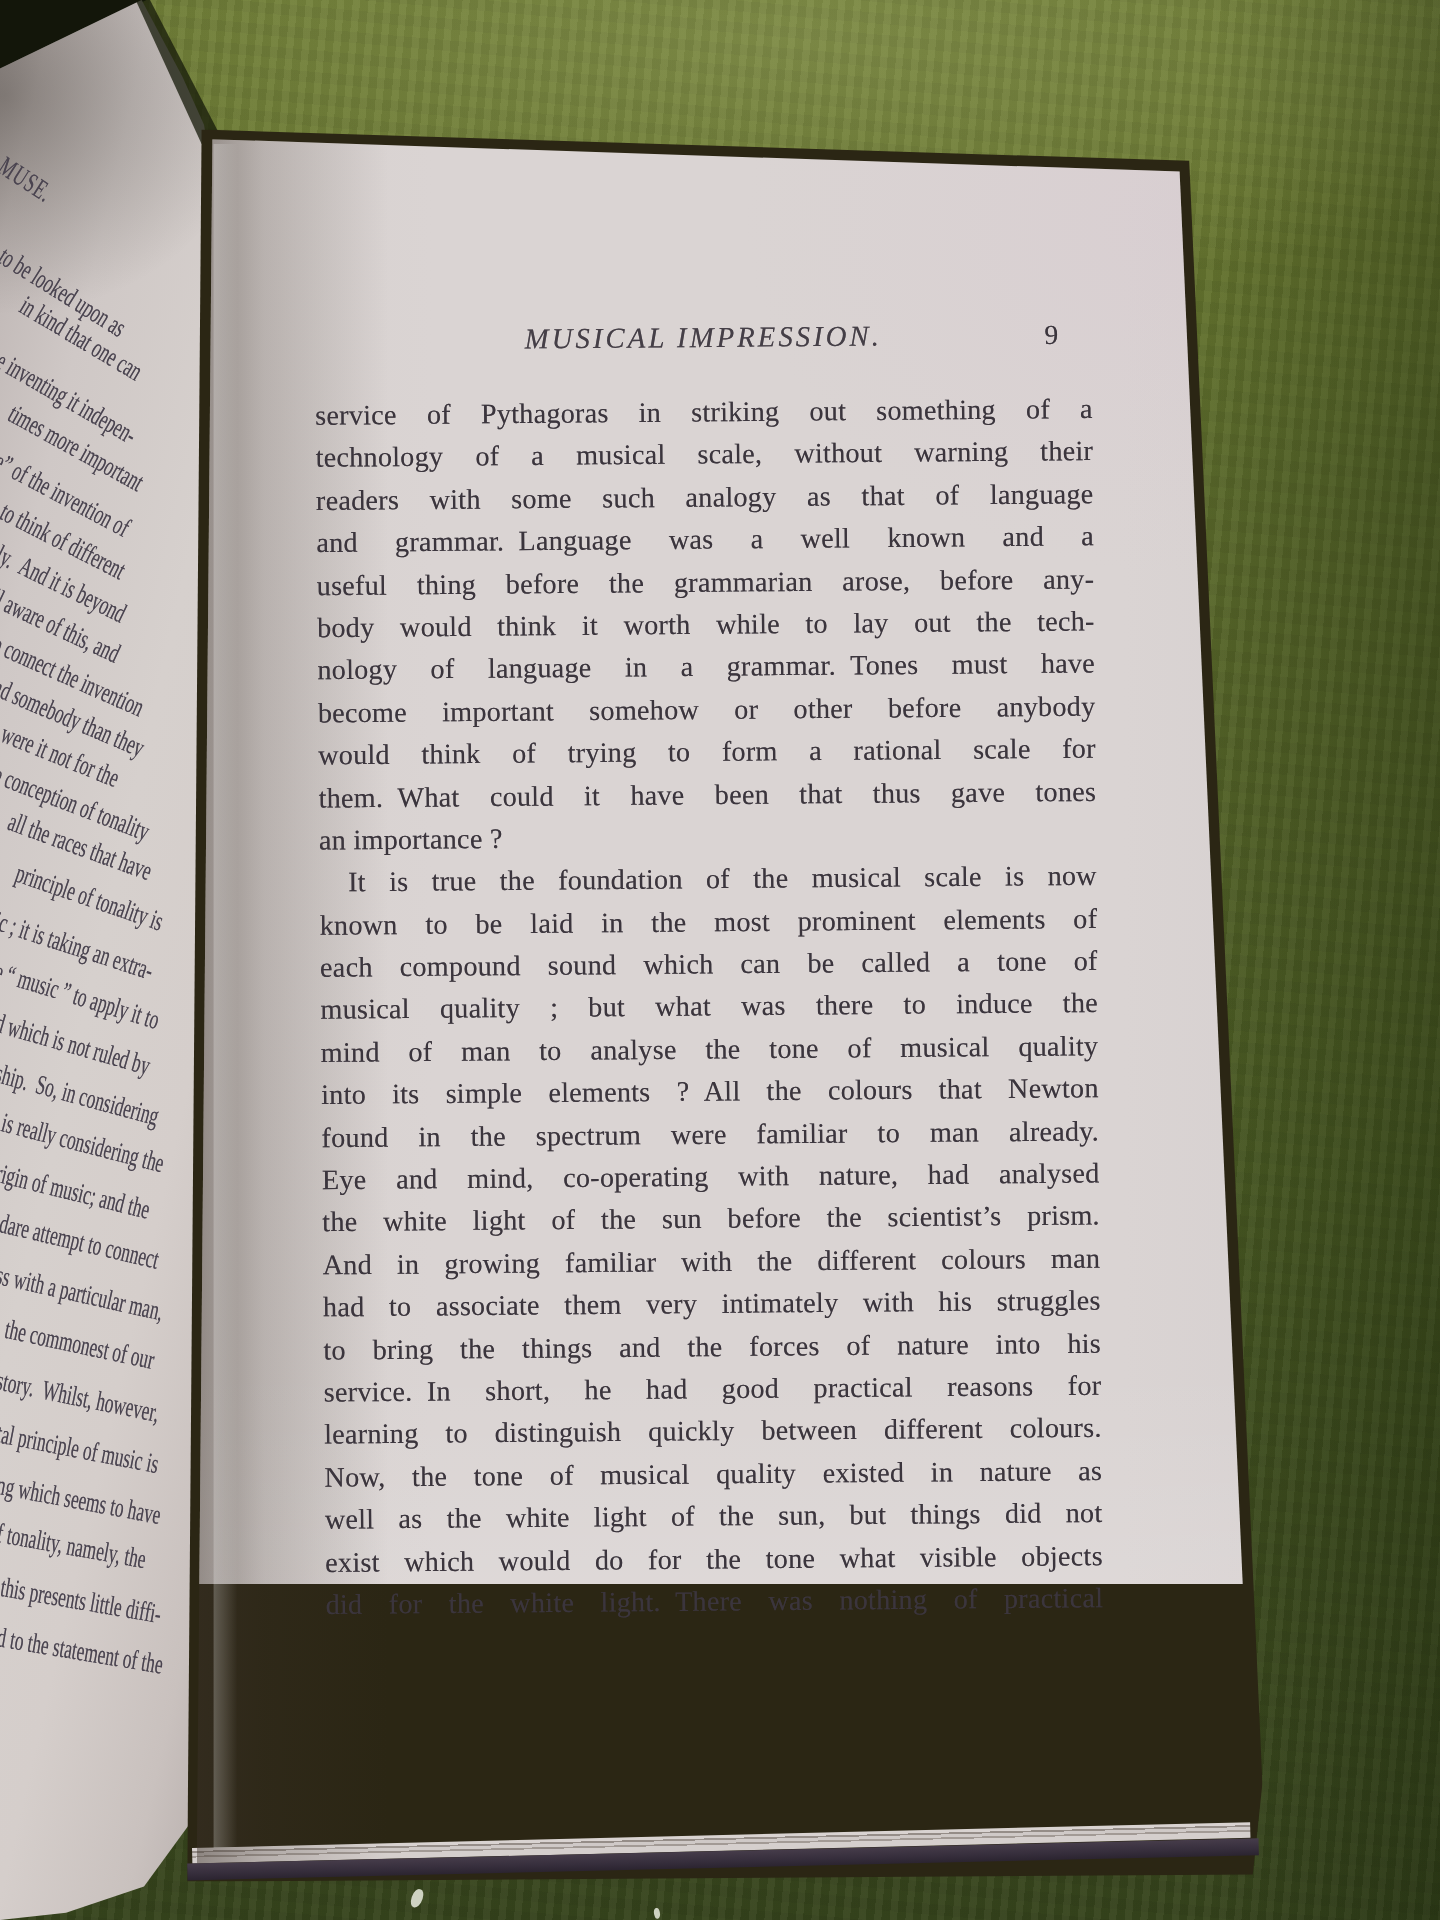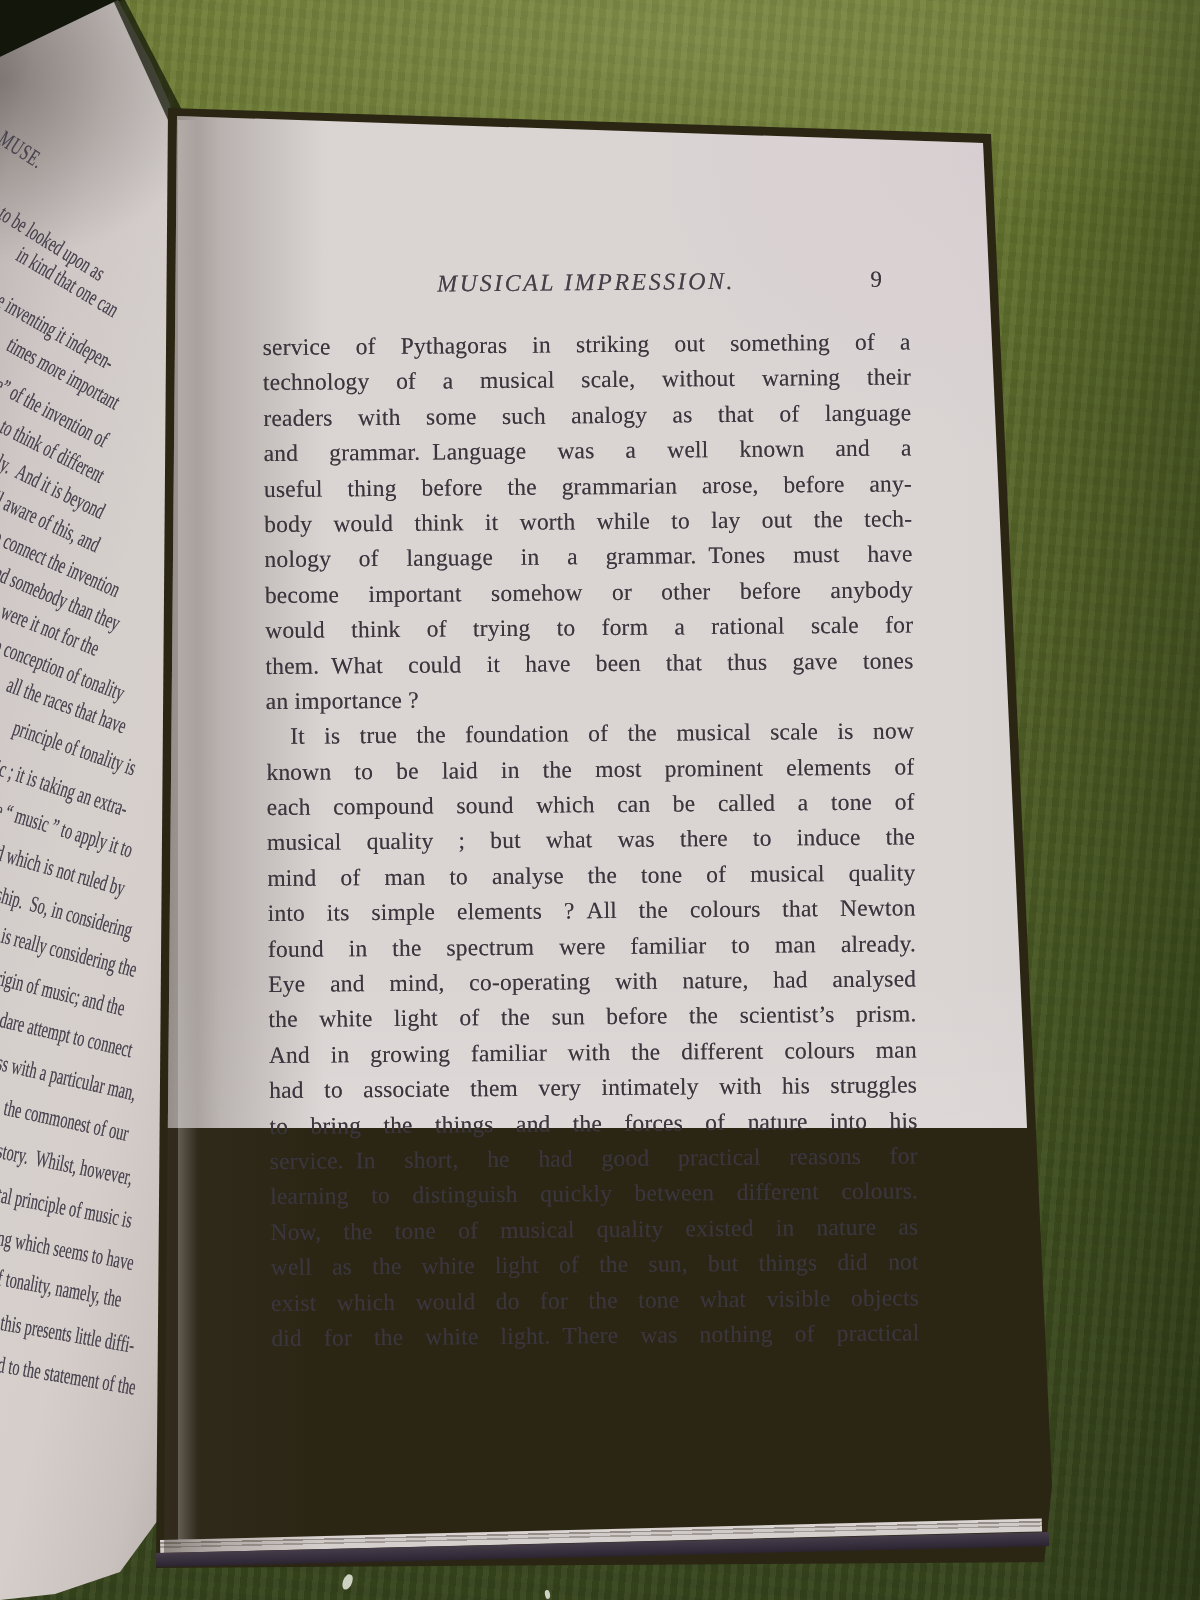--- a/index.html
+++ b/index.html
@@ -54,21 +54,21 @@
     background:repeating-linear-gradient(180deg,#d9d3d1 0 2.5px,#958d88 2.5px 4px,#cfc9c7 4px 6.5px,#a29a95 6.5px 8px,#d5cfcd 8px 13px);
   }
   .cover-strip {
     left:156px; top:1553px; width:893px; height:14px;
     transform-origin:left top; transform:rotate(-1.35deg);
     background:linear-gradient(180deg,#463c4a 0%,#362e3c 60%,#2b2430 100%);
   }
 
   
   .right-page {
-    left:0; top:0; width:1200px; height:1128px;
+    left:0; top:0; width:1200px; height:1320px;
     clip-path:polygon(177px 116px,983px 143px,1043px 1486px,1036px 1534px,164px 1553px);
     background-image:
       linear-gradient(183deg, rgba(50,50,30,.16) 0 10px, rgba(50,50,30,0) 34px),
       radial-gradient(520px 420px at 82% 14%, rgba(214,194,206,.28), transparent 70%),
       linear-gradient(0deg, rgba(255,255,255,.10), transparent 14%),
       linear-gradient(90deg,#b3aba9 0%,#c7c0be 4%,#d2cbc9 9%,#d7d1cf 16%,#dad4d3 30%,#dad4d3 78%,#d6d0d0 92%,#d2cccc 100%);
   }
   .gutter-shade {
     left:164px; top:108px; width:160px; height:1450px;
     background:linear-gradient(90deg, rgba(60,50,42,.45) 0%, rgba(60,50,42,.20) 35%, rgba(60,50,42,0) 100%);

